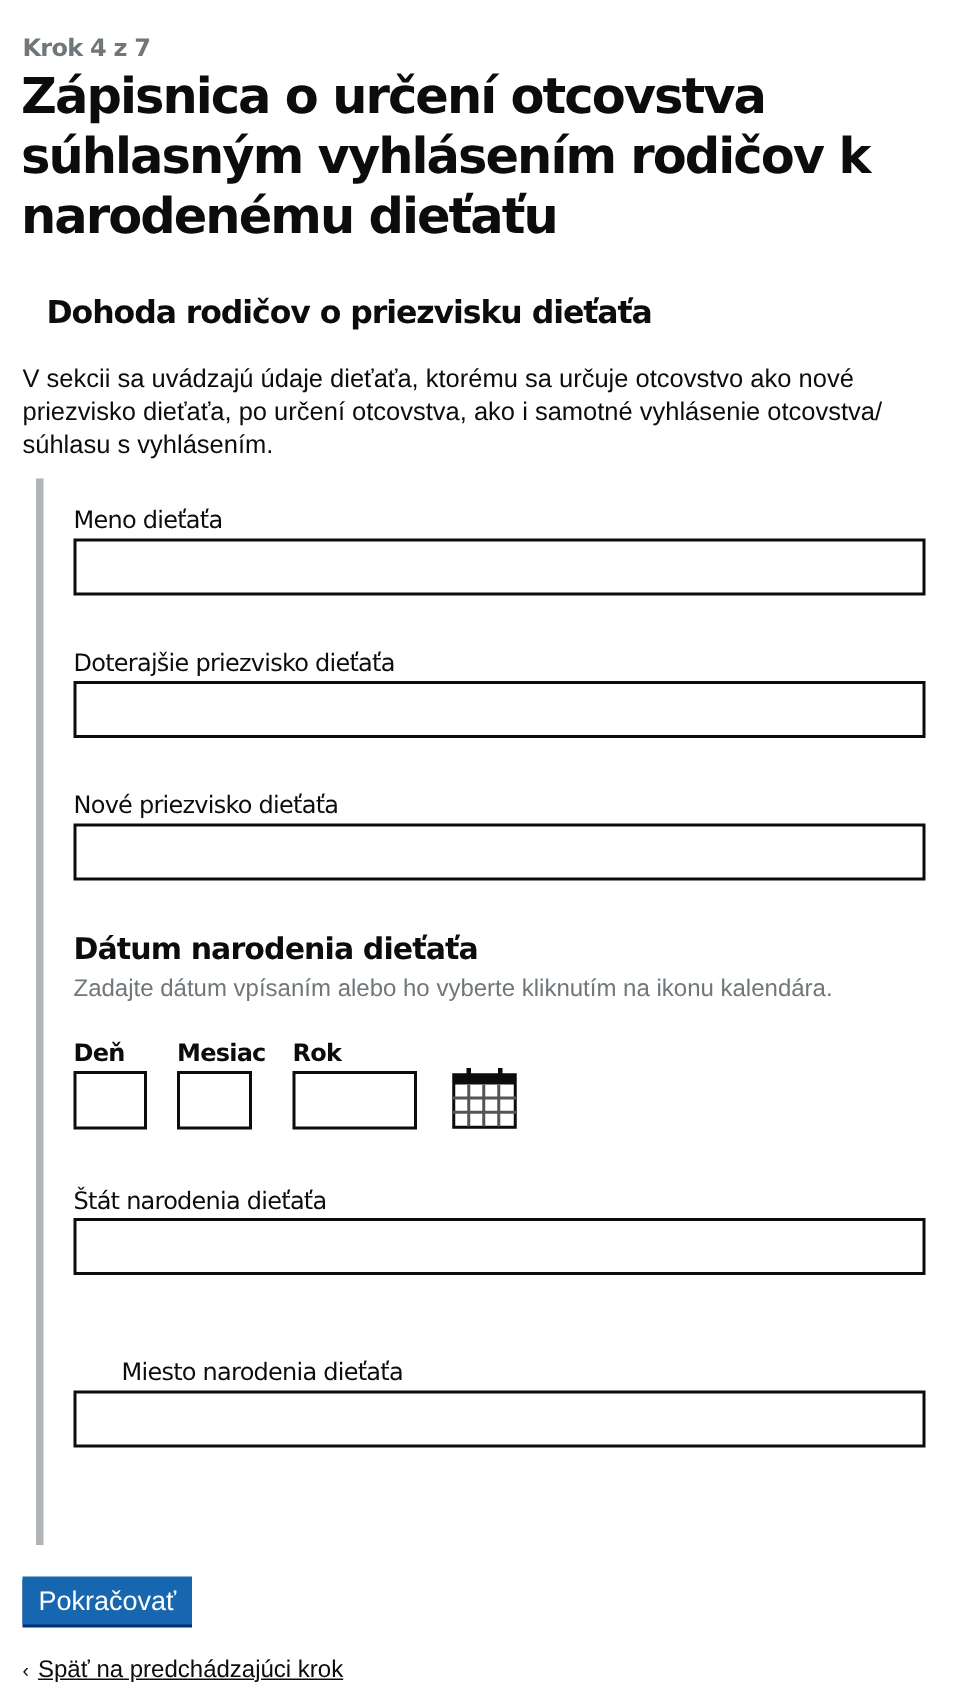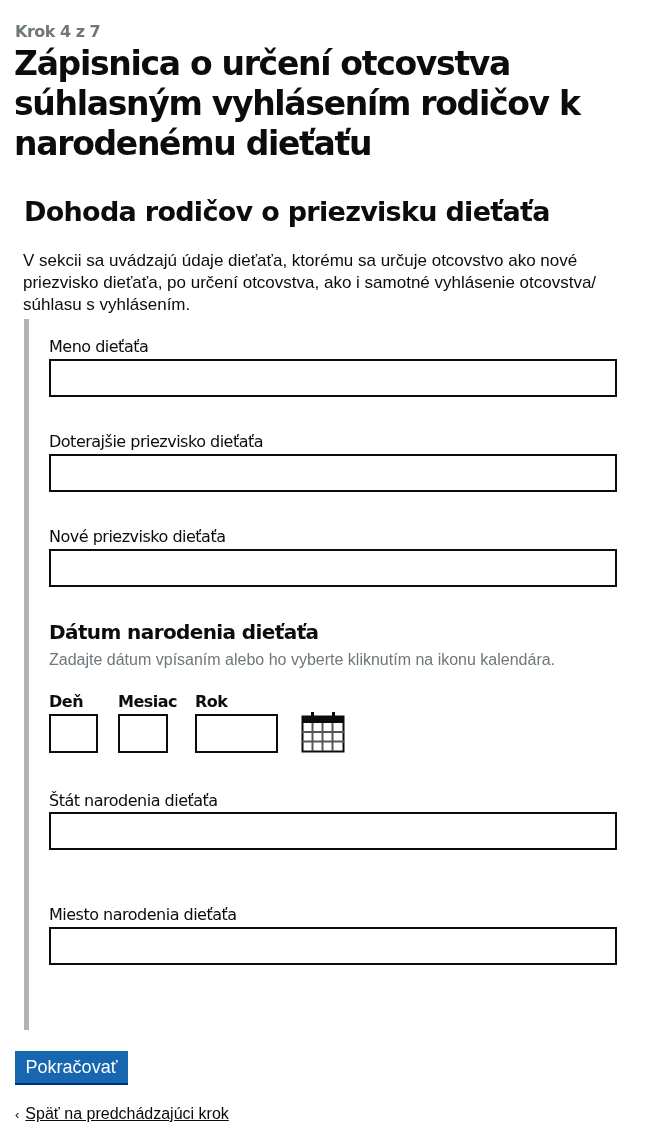--- a/index.html
+++ b/index.html
@@ -2,23 +2,23 @@
 <html><head>
 <meta charset="utf-8">
 <style>
   html, body { margin: 0; padding: 0; background: #ffffff; }
   body { width: 646px; height: 1132px; position: relative; overflow: hidden; color: #0b0c0c;
          font-family: "Liberation Sans", sans-serif; }
   .step { position: absolute; left: 15px; top: 22px; font-size: 16px; font-weight: bold; color: #6f777b;
           font-family: "DejaVu Sans", sans-serif; letter-spacing: -0.5px; }
   .title { position: absolute; left: 14px; top: 44px; width: 610px; margin: 0; font-size: 33px; line-height: 40px;
            font-weight: bold; font-family: "DejaVu Sans", sans-serif; letter-spacing: -1.3px; }
-  .section-title { position: absolute; left: 24px; top: 196px; margin: 0; font-size: 27px; font-weight: bold;
+  .section-title { position: absolute; left: 31px; top: 196px; margin: 0; font-size: 21px; font-weight: bold;
            font-family: "DejaVu Sans", sans-serif; letter-spacing: -0.7px; }
-  .section-desc { position: absolute; left: 15px; top: 242px; width: 610px; margin: 8px; font-size: 17px; line-height: 22px;
+  .section-desc { position: absolute; left: 15px; top: 242px; width: 610px; margin: 0; font-size: 17px; line-height: 22px;
            font-family: "Liberation Sans", sans-serif; }
   .fieldset { position: absolute; left: 24px; top: 319px; width: 5px; height: 711px; background: #b1b4b6; }
   .label { position: absolute; left: 49px; font-size: 16px; font-weight: normal; font-family: "DejaVu Sans", sans-serif;
            letter-spacing: -0.5px; }
   .input { position: absolute; left: 49px; width: 564px; height: 34px; border: 2px solid #0b0c0c; background: #fff;
            box-sizing: content-box; padding: 0; margin: 0; font-size: 17px; }
   .date-legend { position: absolute; left: 49px; top: 620px; margin: 0; font-size: 20px; font-weight: bold;
            font-family: "DejaVu Sans", sans-serif; letter-spacing: -0.6px; }
   .hint { position: absolute; left: 49px; top: 651px; font-size: 16px; color: #6f777b; font-family: "Liberation Sans", sans-serif; }
   .date-label { position: absolute; top: 692px; font-size: 16px; font-weight: bold; font-family: "DejaVu Sans", sans-serif; letter-spacing: -0.5px; }
@@ -75,20 +75,20 @@
       <line x1="31.5" y1="11" x2="31.5" y2="39"></line>
       <line x1="1" y1="20" x2="43" y2="20"></line>
       <line x1="1" y1="29.5" x2="43" y2="29.5"></line>
     </g>
   </svg>
 </div>
 
 <label class="label" style="top:791px;">Štát narodenia dieťaťa</label>
 <input class="input" style="top: 812px;" type="text" value="">
 
-<label class="label" style="top:905px;">Miesto narodenia dieťaťa</label>
+<label class="label" style="top:905px;margin-left:32px;">Miesto narodenia dieťaťa</label>
 <input class="input" style="top: 927px;" type="text" value="">
 
 <button class="btn">Pokračovať</button>
 
 <a class="back">
   <span class="chev">‹</span><span>Späť na predchádzajúci krok</span>
 </a>
 
 </body></html>

